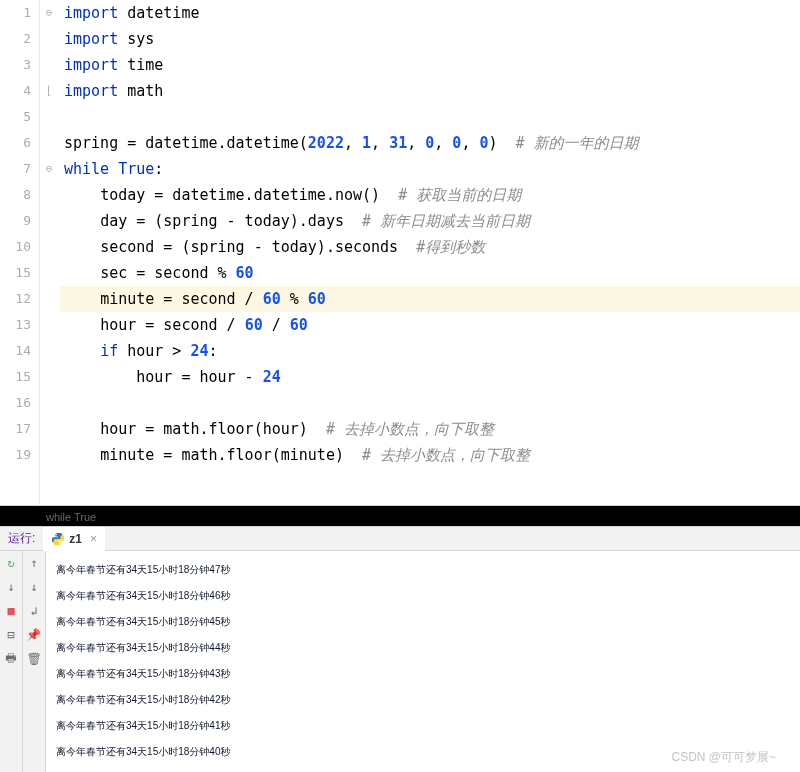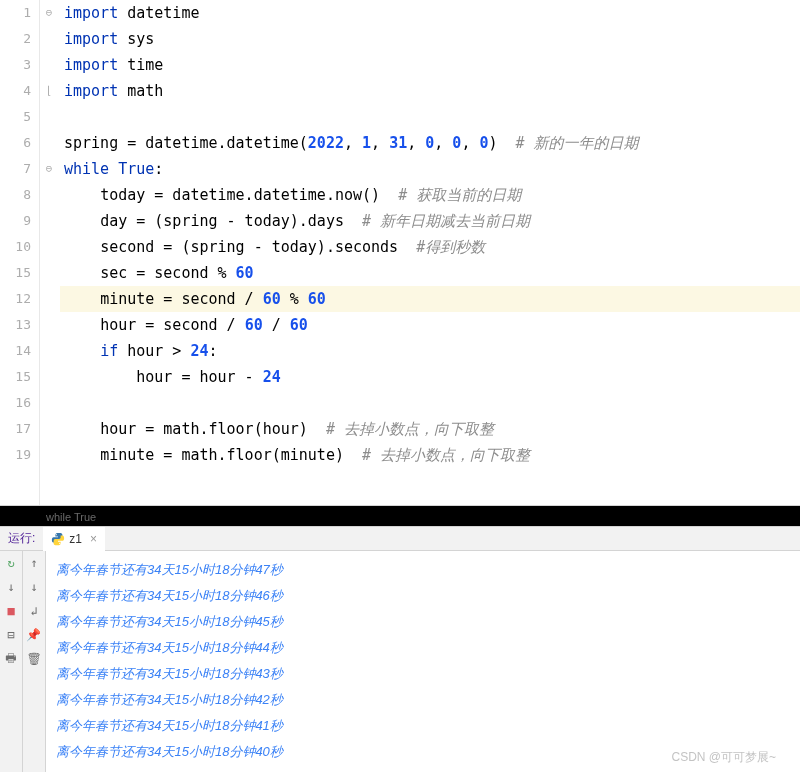--- a/index.html
+++ b/index.html
@@ -21,27 +21,27 @@
   .num { color: #1750eb; font-weight: bold; }
   .cmt { color: #8c8c8c; font-style: italic; }
   .ident { color: #000; }
   
   .breadcrumb { height: 22px; border-top: 1px solid #d4d4d4; border-bottom: 1px solid #d4d4d4; background: #000000; font-size: 11px; font-family: sans-serif; color: #696969; padding-left: 46px; line-height: 22px; }
   
   .run-bar { display: flex; height: 24px; background: #f2f2f2; border-bottom: 1px solid #d4d4d4; font-family: sans-serif; font-size: 12px; align-items: center; }
   .run-label { padding: 0 8px; color: #4c1d95; }
   .run-tab { display: flex; align-items: center; gap: 4px; padding: 0 8px; height: 24px; background: #fff; }
   .py-icon { width: 14px; height: 14px; }
-  .run-tab-name { color: #333; }
+  .run-tab-name { color: #333; font-weight: bold; }
   
   .console-wrap { display: flex; height: 221px; }
   .tool-col { width: 23px; background: #f2f2f2; border-right: 1px solid #d4d4d4; display: flex; flex-direction: column; align-items: center; padding-top: 4px; gap: 8px; }
   .tool-btn { width: 16px; height: 16px; display: flex; align-items: center; justify-content: center; font-size: 12px; color: #6e6e6e; }
   
-  .console-out { flex: 1; padding: 6px 10px; font-family: "Microsoft YaHei", sans-serif; font-size: 13px; line-height: 26px; color: #3b82f6; font-style: italic; }
+  .console-out { flex: 1; padding: 6px 10px; font-family: "Microsoft YaHei", sans-serif; font-size: 10px; line-height: 26px; color: #0f172a; }
   
   .watermark { position: absolute; bottom: 6px; right: 24px; font-family: sans-serif; font-size: 12px; color: rgba(180,180,180,0.8); }
 </style>
 </head>
 <body>
 
 <div class="editor-area">
   <div class="gutter" id="gutter">
       <div>1</div>
       <div>2</div>

